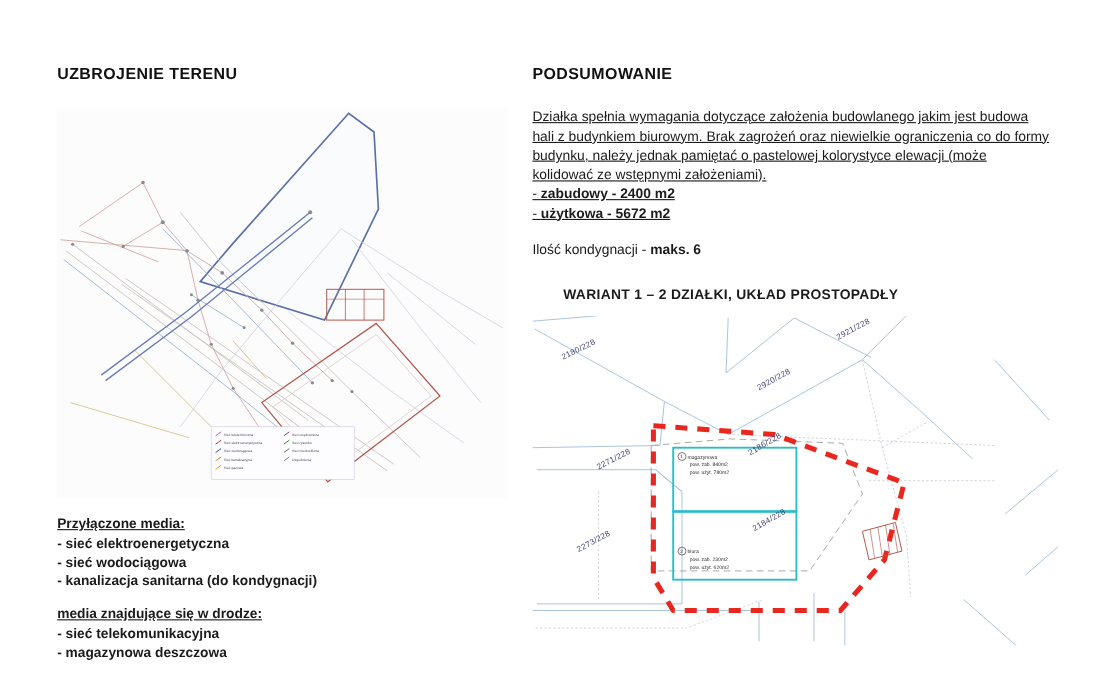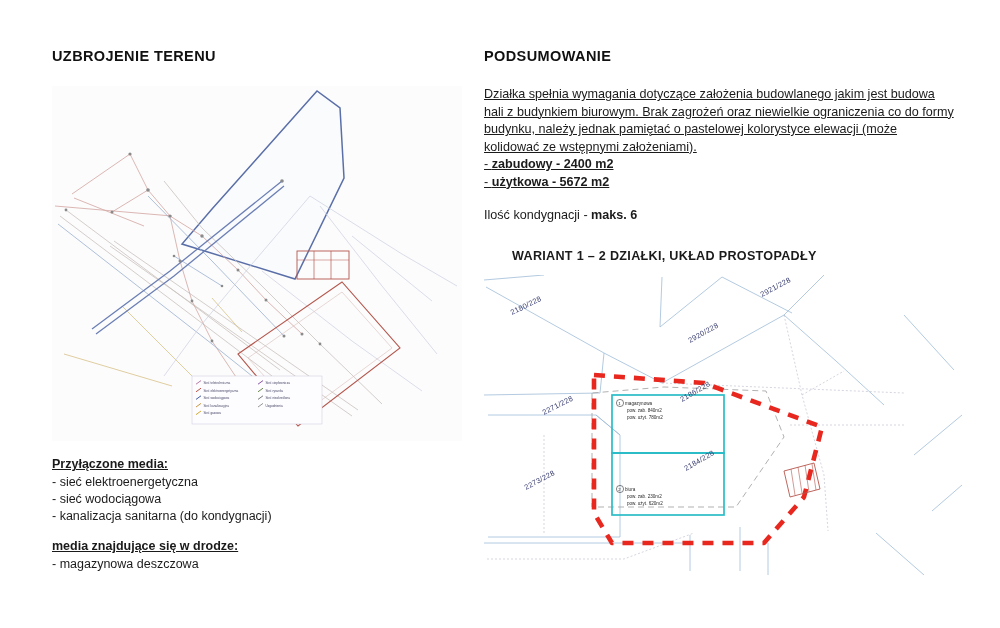--- a/index.html
+++ b/index.html
@@ -21,39 +21,39 @@
   #left-col {
     position: absolute;
     left: 52px; top: 48px;
     width: 410px;
   }
   .section-title {
     font-size: 14.5px;
     font-weight: bold;
     letter-spacing: 0.4px;
     color: #111;
-    margin: 0 0 22px 0;
+    margin: 12px 0 22px 0;
   }
   #utility-map {
     position: relative;
     width: 410px; height: 355px;
     background: #fdfdfd;
     overflow: hidden;
   }
   #utility-map svg { display:block; }
 
   .media-block { margin-top: 16px; }
   .media-heading {
     font-size: 12.5px;
     font-weight: bold;
     text-decoration: underline;
     color: #1a1a1a;
     margin: 0 0 3px 0;
   }
-  .media-list { margin:0; padding:0; list-style:none; }
+  .media-list { margin:0; padding:0; list-style:none;font-weight:bold; }
   .media-list li {
     font-size: 12.5px;
     line-height: 17px;
     color: #1b1b1b;
   }
   .gap { height: 14px; }
 
   
   #right-col {
     position: absolute;
@@ -233,20 +233,21 @@
           <li>- sieć wodociągowa</li>
           <li>- kanalizacja sanitarna (do kondygnacji)</li>
         </ul>
     </div>
 
     <div class="gap"></div>
 
     <div class="media-block" style="margin-top:0">
       <div class="media-heading">media znajdujące się w drodze:</div>
       <ul class="media-list" id="media-road-list">
+          <li>- sieć telekomunikacyjna</li>
           <li>- magazynowa deszczowa</li>
         </ul>
     </div>
   </div>
 
   <div id="right-col">
 
     <h2 class="section-title" style="margin-bottom:0">PODSUMOWANIE</h2>
 
     <p id="summary-para">Działka spełnia wymagania dotyczące założenia budowlanego jakim jest budowa hali z budynkiem biurowym. Brak zagrożeń oraz niewielkie ograniczenia co do formy budynku, należy jednak pamiętać o pastelowej kolorystyce elewacji (może kolidować ze wstępnymi założeniami).</p>

